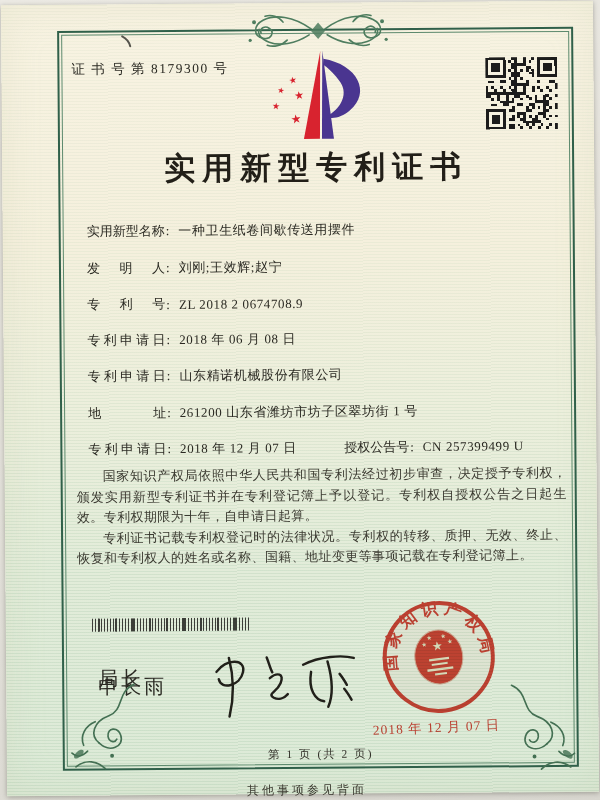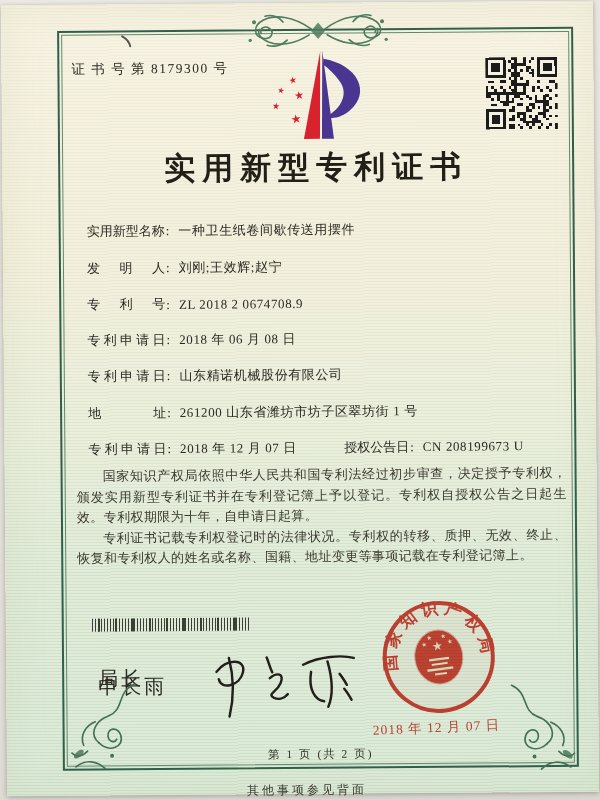--- a/index.html
+++ b/index.html
@@ -320,21 +320,21 @@
       <span class="flabel">专利申请日</span><span class="fcolon">:</span><span class="fvalue">山东精诺机械股份有限公司</span>
     </div>
     <div class="abs field-row" style="top:400px">
       <span class="flabel">地址</span><span class="fcolon">:</span><span class="fvalue">261200 山东省潍坊市坊子区翠坊街 1 号</span>
     </div>
     <div class="abs field-row" style="top:436px">
       <span>
         <span class="flabel">专利申请日</span><span class="fcolon">:</span><span class="fvalue">2018 年 12 月 07 日</span>
       </span>
       <span class="grant2">
-        <span class="flabel">授权公告日</span><span class="fcolon">:</span><span class="fvalue">CN 208199673 U</span>
+        <span class="flabel">授权公告号</span><span class="fcolon">:</span><span class="fvalue">CN 257399499 U</span>
       </span>
     </div>
 
     <div class="abs body-text">
       <p>国家知识产权局依照中华人民共和国专利法经过初步审查，决定授予专利权，颁发实用新型专利证书并在专利登记簿上予以登记。专利权自授权公告之日起生效。专利权期限为十年，自申请日起算。</p>
       <p>专利证书记载专利权登记时的法律状况。专利权的转移、质押、无效、终止、恢复和专利权人的姓名或名称、国籍、地址变更等事项记载在专利登记簿上。</p>
     </div>
 
     <div class="abs barcode"></div>
 

